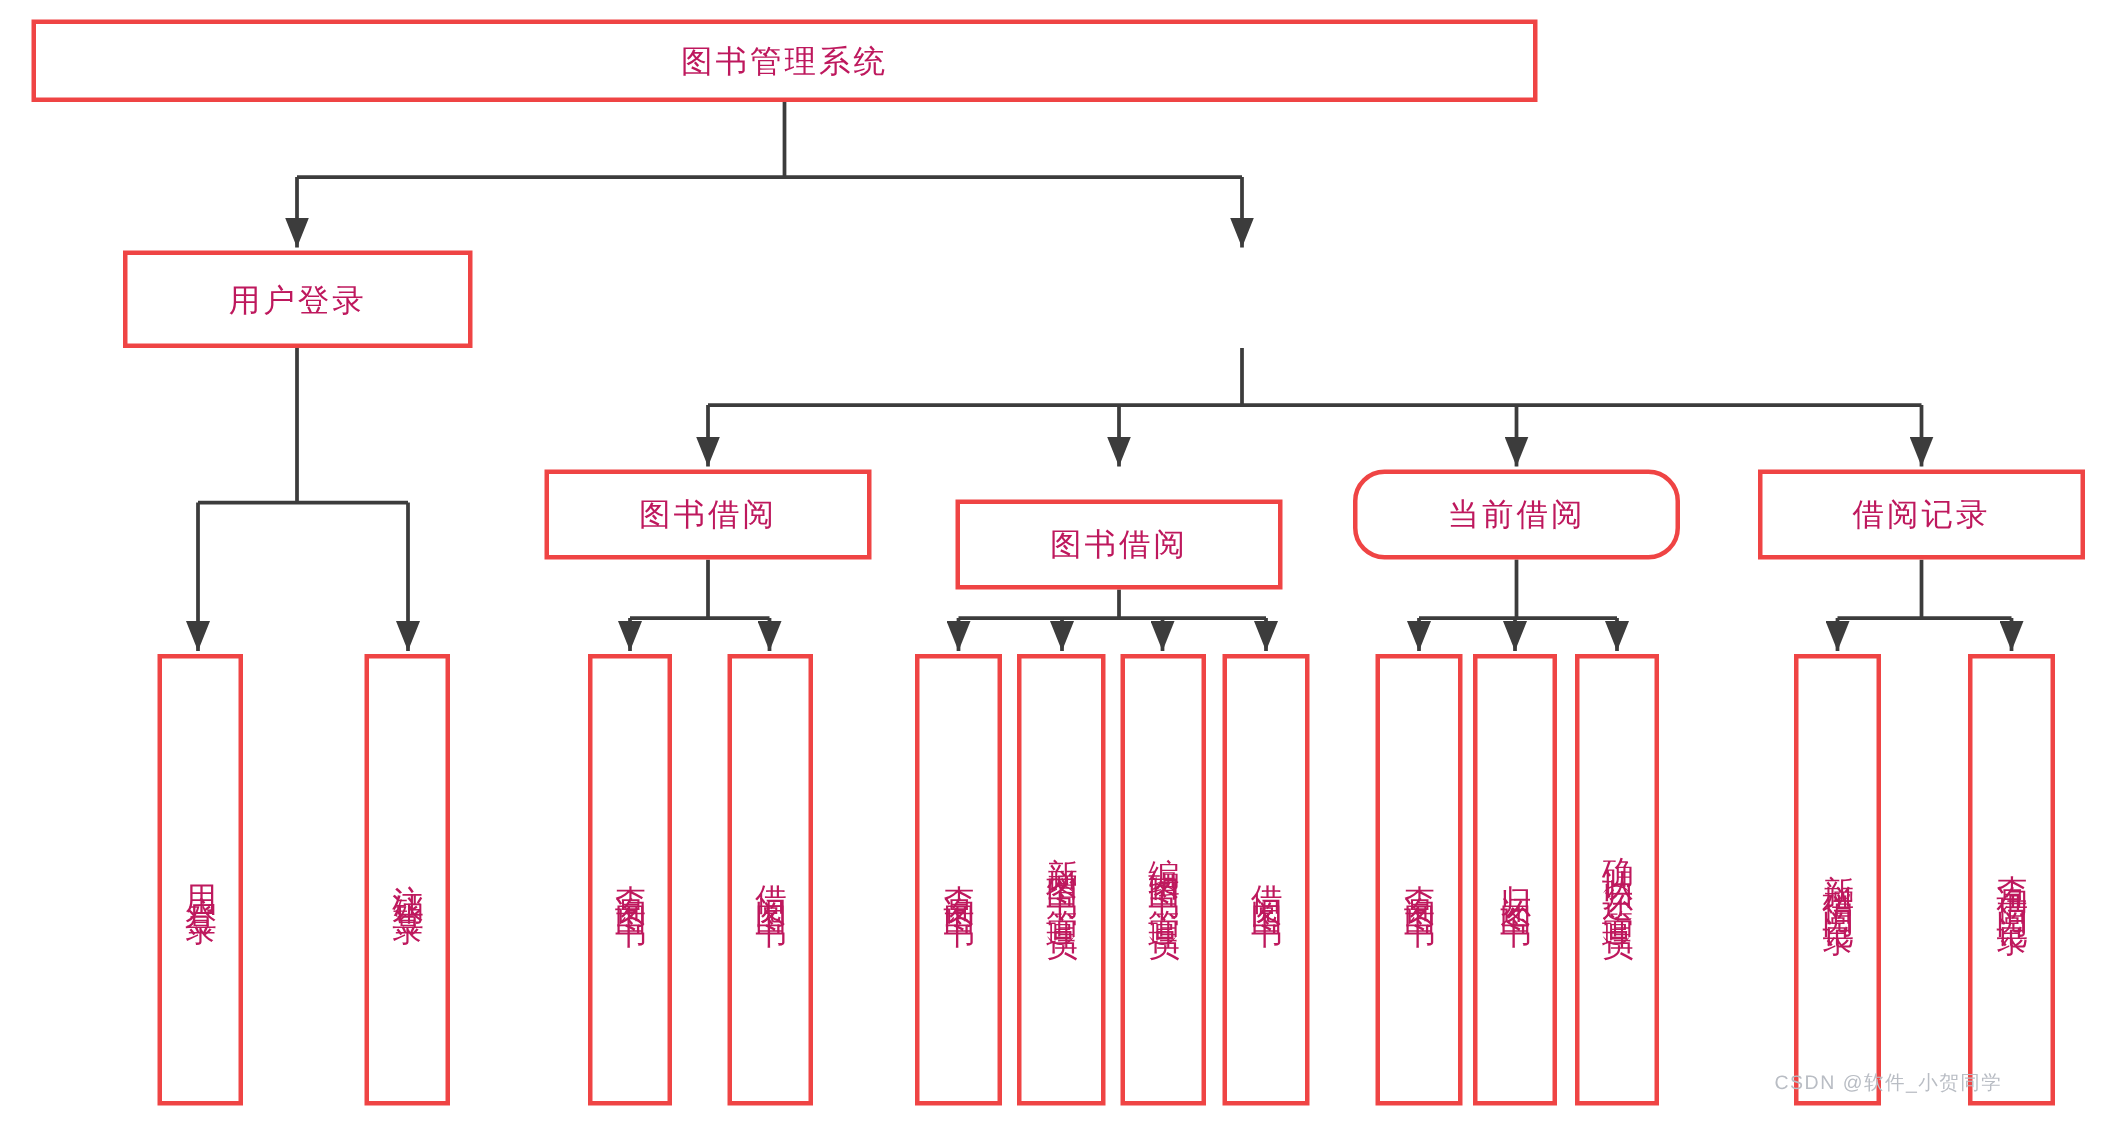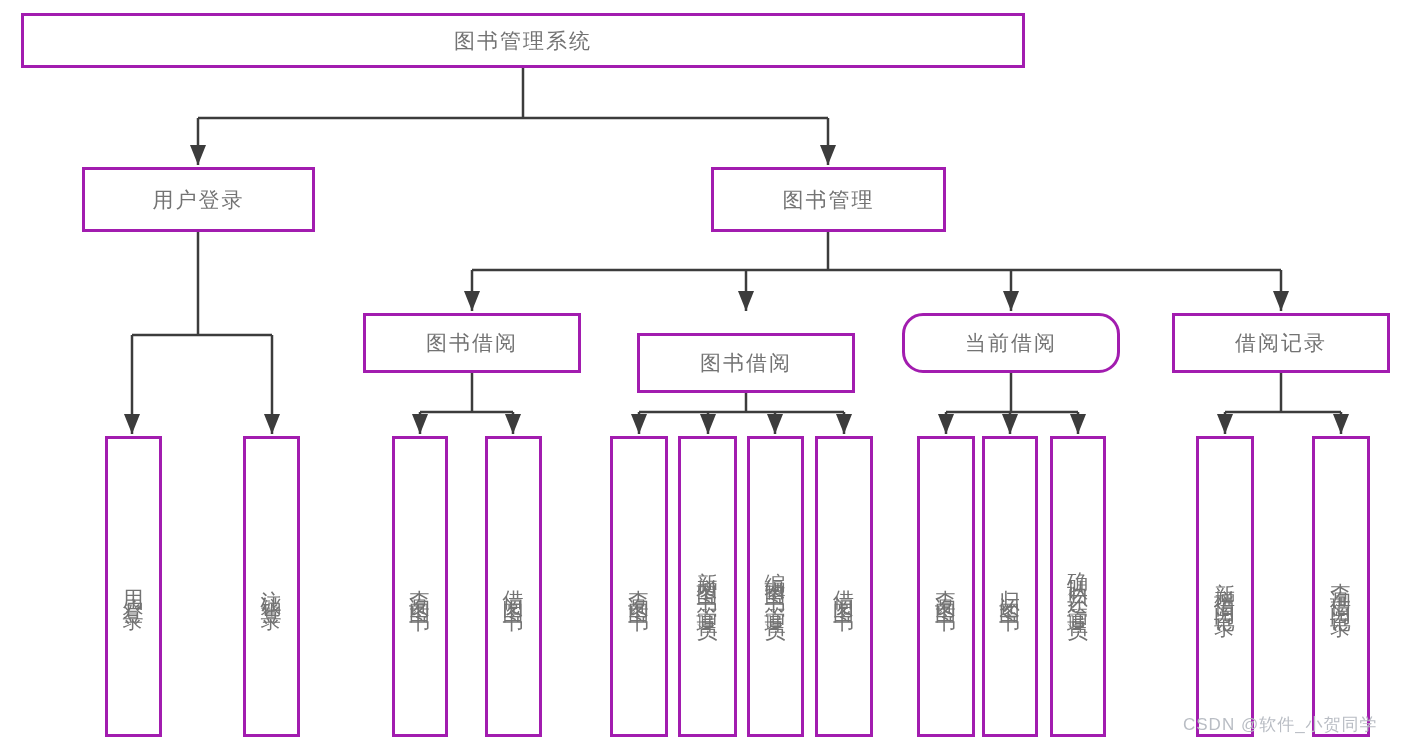--- a/index.html
+++ b/index.html
@@ -13,40 +13,40 @@
     overflow: hidden;
   }
   svg.connectors {
     position: absolute;
     left: 0; top: 0;
     width: 1405px; height: 747px;
   }
   .node {
     position: absolute;
     background: #ffffff;
-    border: 3px solid #a21caf;
+    border: 3px solid #ef4444;
     display: flex;
     align-items: center;
     justify-content: center;
-    color: #737373;
+    color: #be185d;
     font-size: 21px;
     letter-spacing: 2px;
     text-align: right;
   }
   .node.v {
     writing-mode: vertical-rl;
     font-size: 21px;
     letter-spacing: 7px;
     line-height: 1;
   }
   .watermark {
     position: absolute;
     left: 1183px;
     top: 713px;
-    font-size: 17px;
+    font-size: 13px;
     letter-spacing: 1px;
     color: #b9bdc4;
     white-space: nowrap;
   }
 </style>
 </head>
 <body>
 
 <div class="canvas">
 
@@ -96,21 +96,20 @@
       <path d="M1281,373 V412"></path>
       <path d="M1225,412 H1341"></path>
       <path d="M1225,412 V434" marker-end="url(#arw)"></path>
       <path d="M1341,412 V434" marker-end="url(#arw)"></path>
     </g>
   </svg>
 
   <div class="node" style="left:21px; top:13px; width:1004px; height:55px;">图书管理系统</div>
 
   <div class="node" style="left:82px; top:167px; width:233px; height:65px;">用户登录</div>
-  <div class="node" style="left:711px; top:167px; width:235px; height:65px;">图书管理</div>
 
   <div class="node" style="left:363px; top:313px; width:218px; height:60px;">图书借阅</div>
   <div class="node" style="left:637px; top:313px; width:218px; height:60px;margin-top:20px;">图书借阅</div>
   <div class="node" style="left:902px; top:313px; width:218px; height:60px;border-radius:21px;">当前借阅</div>
   <div class="node" style="left:1172px; top:313px; width:218px; height:60px;">借阅记录</div>
 
   <div class="node v" style="left:105px; top:436px; width:57px; height:301px;">用户登录</div>
   <div class="node v" style="left:243px; top:436px; width:57px; height:301px;">注销登录</div>
 
   <div class="node v" style="left:392px; top:436px; width:56px; height:301px;">查询图书</div>

